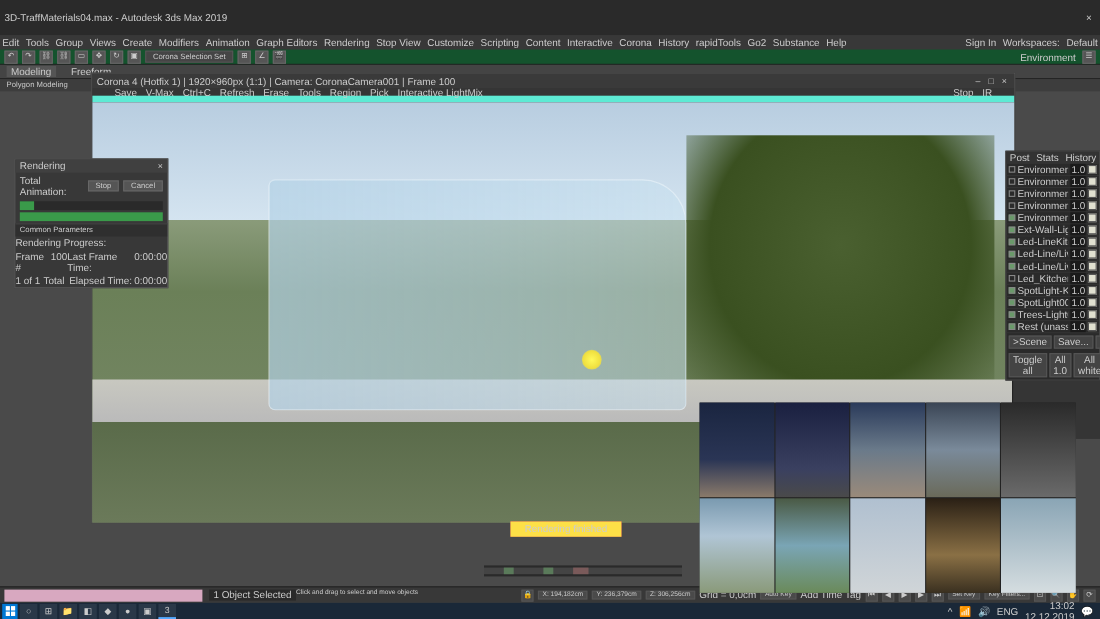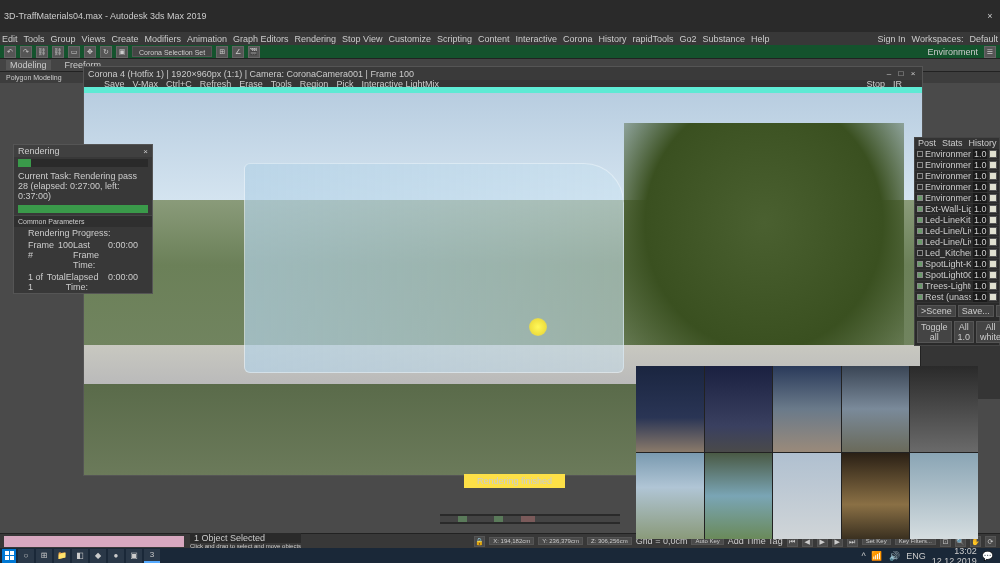--- a/index.html
+++ b/index.html
@@ -28,21 +28,21 @@
 .trees{position:absolute;left:540px;top:30px;width:280px;height:250px;background:radial-gradient(ellipse at 50% 40%,#4a6030 0%,#3a5020 60%,transparent 100%)}
 .vfb-status{position:absolute;left:380px;bottom:-13px;height:11px;background:#be185d;padding:0 6px;font-size:7px;display:flex;align-items:center;border:7px solid #fde047}
 .render-dlg{position:absolute;left:13px;top:61px;width:140px;background:#383838;border:1px solid #555;z-index:5}
 .rd-title{height:12px;background:#404040;display:flex;align-items:center;padding:0 4px;font-size:7px}
 .rd-title .wclose{margin-left:auto;font-size:8px;cursor:pointer}
 .rd-row{padding:2px 4px;font-size:7px;display:flex;align-items:center;gap:4px}
 .rd-btn{background:#555;border:1px solid #666;padding:0 6px;font-size:7px;height:10px;line-height:9px;cursor:pointer}
 .rd-prog{height:8px;background:#2a2a2a;margin:2px 4px;position:relative}
 .rd-prog .bar{height:100%;background:#3a9a4a;width:100%}
 .rd-sect{background:#2f2f2f;padding:2px 4px;font-size:7px;border-top:1px solid #444}
-.rd-line{padding:1px 14px;font-size:6px;display:flex}
+.rd-line{padding:1px 0;font-size:6px;display:flex}
 .rd-line .lbl{flex:1}
 .lightmix{position:absolute;right:0;top:54px;width:86px;background:#2a2a2a;border:1px solid #444;z-index:4}
 .lm-tabs{height:11px;background:#333;display:flex;font-size:6px}
 .lm-tabs span{padding:0 3px;cursor:pointer;line-height:11px}
 .lm-row{height:11px;display:flex;align-items:center;padding:0 2px;font-size:6px;border-bottom:1px solid #333;gap:2px}
 .lm-chk{width:6px;height:6px;border:1px solid #888}
 .lm-chk.on{background:#6a9a6a}
 .lm-name{flex:1;overflow:hidden;white-space:nowrap}
 .lm-val{width:14px;text-align:right;background:#1a1a1a;padding:0 1px}
 .lm-sw{width:8px;height:8px;background:#e0e0d0;border:1px solid #555}
@@ -180,25 +180,27 @@
       <div class="tl-seg" style="left:30%;width:5%"></div>
       <div class="tl-seg" style="left:45%;width:8%;background:#7a5a5a"></div>
     </div>
   </div>
 
   <div class="render-dlg">
     <div class="rd-title">
       <span>Rendering</span>
       <span class="wclose">×</span>
     </div>
+    <div class="rd-row">
+      <span style="flex:1">Total Animation:</span>
+      <span class="rd-btn">Stop</span>
+      <span class="rd-btn">Cancel</span>
+    </div>
     <div class="rd-prog">
         <div class="bar" style="width:10%"></div>
-      </div>
-    <div class="rd-row">
-        <span>Current Task:  Rendering pass 28 (elapsed: 0:27:00, left: 0:37:00)</span>
       </div>
     <div class="rd-prog">
         <div class="bar"></div>
       </div>
     <div class="rd-sect">Common Parameters</div>
     <div class="rd-line">
         <span class="lbl">Rendering Progress:</span>
       </div>
     <div class="rd-line">
       <span>Frame #</span>
@@ -342,21 +344,21 @@
     <div style="height:30px"></div>
     <div class="sp-row">ra channel</div>
     <div class="sp-row">rong elements</div>
     <div class="sp-row">outfile</div>
   </div>
 
 </div>
 
 <div class="statusbar">
   <div class="sb-script"></div>
-  <div style="display:flex;flex-direction:column;gap:0">
+  <div style="display:flex;flex-direction:row;gap:0">
     <span class="sb-sel">1 Object Selected</span>
     <span style="font-size:6px">Click and drag to select and move objects</span>
   </div>
   <div class="sb-right">
     <span class="sb-btn">🔒</span>
     <span class="sb-coord">X: 194,182cm</span>
     <span class="sb-coord">Y: 236,379cm</span>
     <span class="sb-coord">Z: 306,256cm</span>
     <span>Grid = 0,0cm</span>
     <span class="sb-coord">Auto Key</span>

